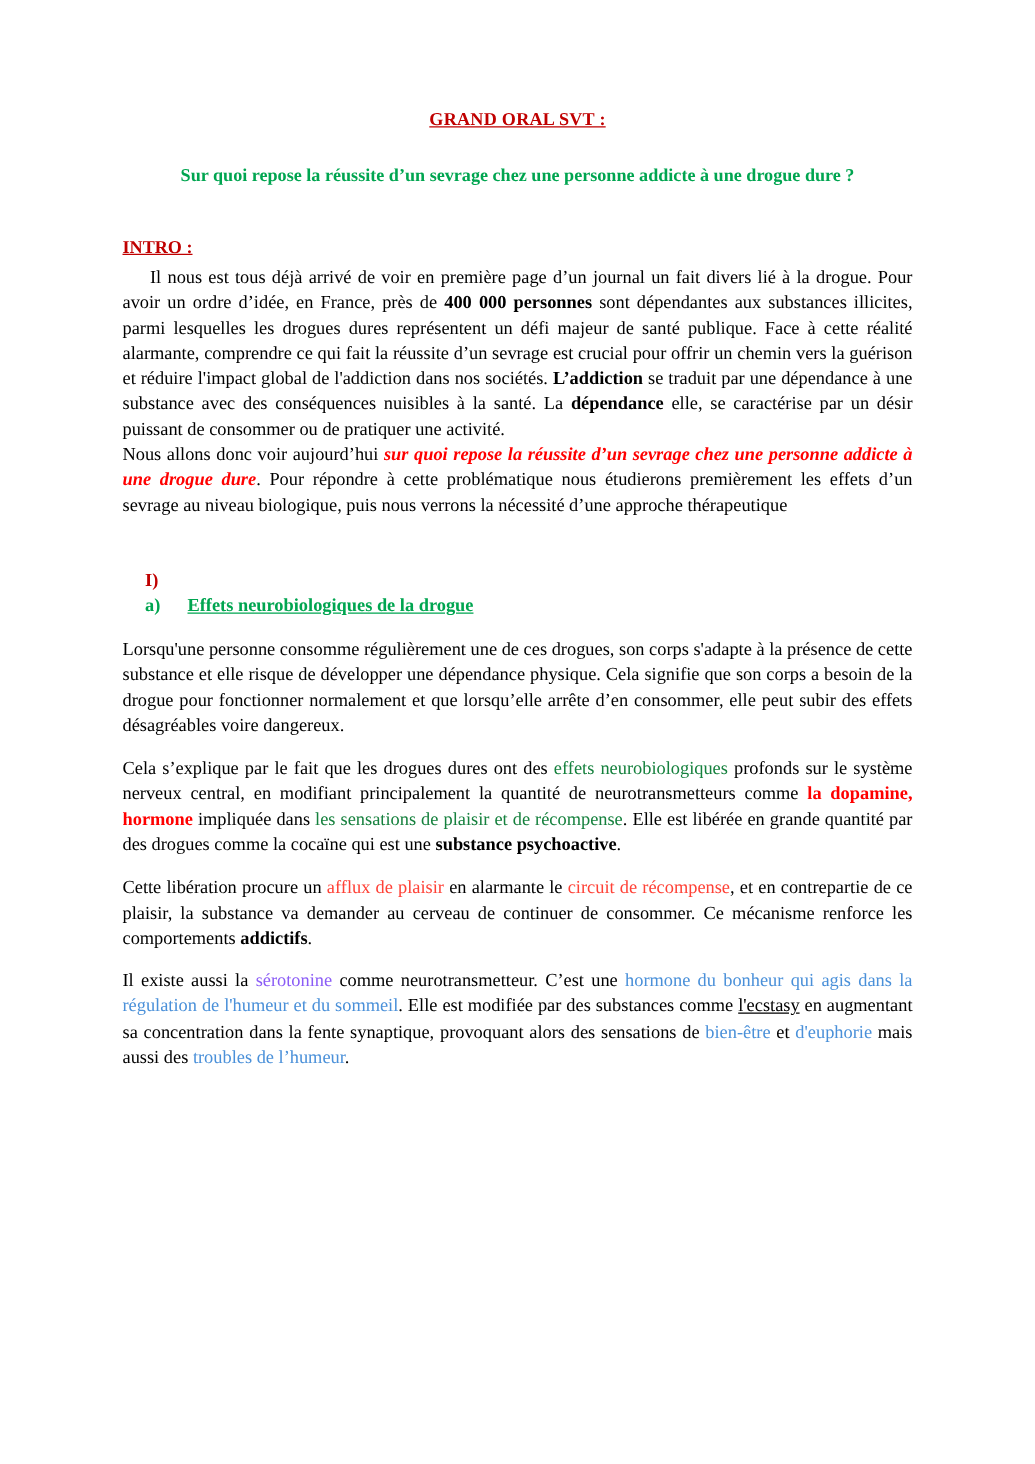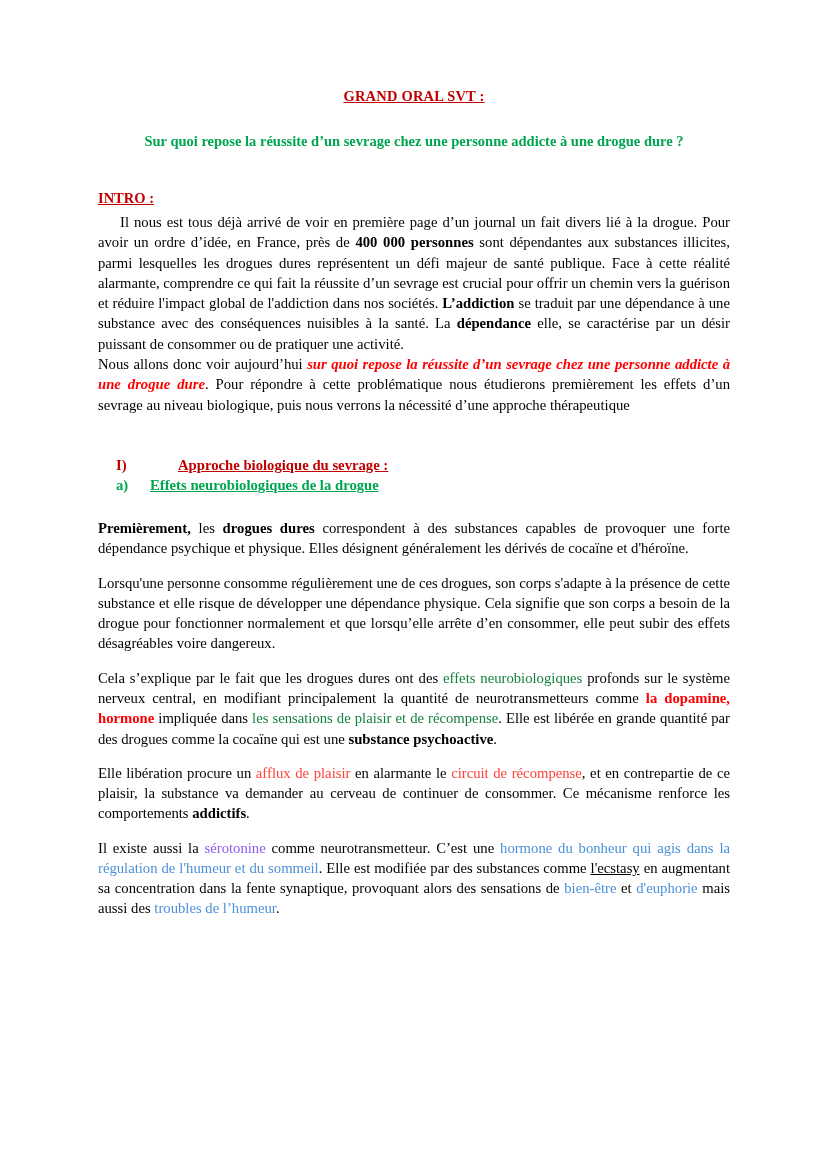--- a/index.html
+++ b/index.html
@@ -133,42 +133,38 @@
 
     <div class="gap-sm"></div>
 
     <p class="indent-first"><span>Il nous est tous déjà arrivé de voir en première page d’un journal un fait divers lié à la drogue. Pour avoir un ordre d’idée, en France, près de </span><b>400 000 personnes</b><span> sont dépendantes aux substances illicites, parmi lesquelles les drogues dures représentent un défi majeur de santé publique. Face à cette réalité alarmante, comprendre ce qui fait la réussite d’un sevrage est crucial pour offrir un chemin vers la guérison et réduire l'impact global de l'addiction dans nos sociétés. </span><b>L’addiction</b><span> se traduit par une dépendance à une substance avec des conséquences nuisibles à la santé. La </span><b>dépendance</b><span> elle, se caractérise par un désir puissant de consommer ou de pratiquer une activité.</span></p>
 
     <p><span>Nous allons donc voir aujourd’hui </span><span class="red-it-bold">sur quoi repose la réussite d’un sevrage chez une personne addicte à une drogue dure</span><span>. Pour répondre à cette problématique nous étudierons premièrement les effets d’un sevrage au niveau biologique, puis nous verrons la nécessité d’une approche thérapeutique</span></p>
 
     <div class="outline">
       <div class="outline-row">
         <span class="outline-num">I)</span>
-        <span class="outline-label-1">Approche biologique du sevrage :</span>
       </div>
       <div class="outline-row">
         <span class="outline-num-b">a)</span>
         <span class="outline-label-2">Effets neurobiologiques de la drogue</span>
       </div>
     </div>
 
-    <div class="body-block">
-      <p><b>Premièrement,</b><span> les </span><b>drogues dures</b><span> correspondent à des substances capables de provoquer une forte dépendance psychique et physique. Elles désignent généralement les dérivés de cocaïne et d'héroïne.</span></p>
-    </div>
 
     <div class="gap"></div>
 
     <p>Lorsqu'une personne consomme régulièrement une de ces drogues, son corps s'adapte à la présence de cette substance et elle risque de développer une dépendance physique. Cela signifie que son corps a besoin de la drogue pour fonctionner normalement et que lorsqu’elle arrête d’en consommer, elle peut subir des effets désagréables voire dangereux.</p>
 
     <div class="gap"></div>
 
     <p><span>Cela s’explique par le fait que les drogues dures ont des </span><span class="red">effets neurobiologiques</span><span> profonds sur le système nerveux central, en modifiant principalement la quantité de neurotransmetteurs comme </span><span class="red-bold">la dopamine, hormone</span><span> impliquée dans </span><span class="red">les sensations de plaisir et de récompense</span><span>. Elle est libérée en grande quantité par des drogues comme la cocaïne qui est une </span><b>substance psychoactive</b><span>.</span></p>
 
     <div class="gap"></div>
 
-    <p><span>Elle libération procure un </span><span class="redish">afflux de plaisir</span><span> en alarmante le </span><span class="redish">circuit de récompense</span><span>, et en contrepartie de ce plaisir, la substance va demander au cerveau de continuer de consommer. Ce mécanisme renforce les comportements </span><b>addictifs</b><span>.</span></p>
+    <p><span>Cette libération procure un </span><span class="redish">afflux de plaisir</span><span> en alarmante le </span><span class="redish">circuit de récompense</span><span>, et en contrepartie de ce plaisir, la substance va demander au cerveau de continuer de consommer. Ce mécanisme renforce les comportements </span><b>addictifs</b><span>.</span></p>
 
     <div class="gap"></div>
 
     <p><span>Il existe aussi la </span><span class="blue-bold">sérotonine</span><span> comme neurotransmetteur. C’est une </span><span class="blue">hormone du bonheur qui agis dans la régulation de l'humeur et du sommeil</span><span>. Elle est modifiée par des substances comme </span><span class="underline">l'ecstasy</span><span> en augmentant sa concentration dans la fente synaptique, provoquant alors des sensations de </span><span class="blue">bien-être</span><span> et </span><span class="blue">d'euphorie</span><span> mais aussi des </span><span class="blue">troubles de l’humeur</span><span>.</span></p>
 
   </div>
 </div>
 
 </body></html>

